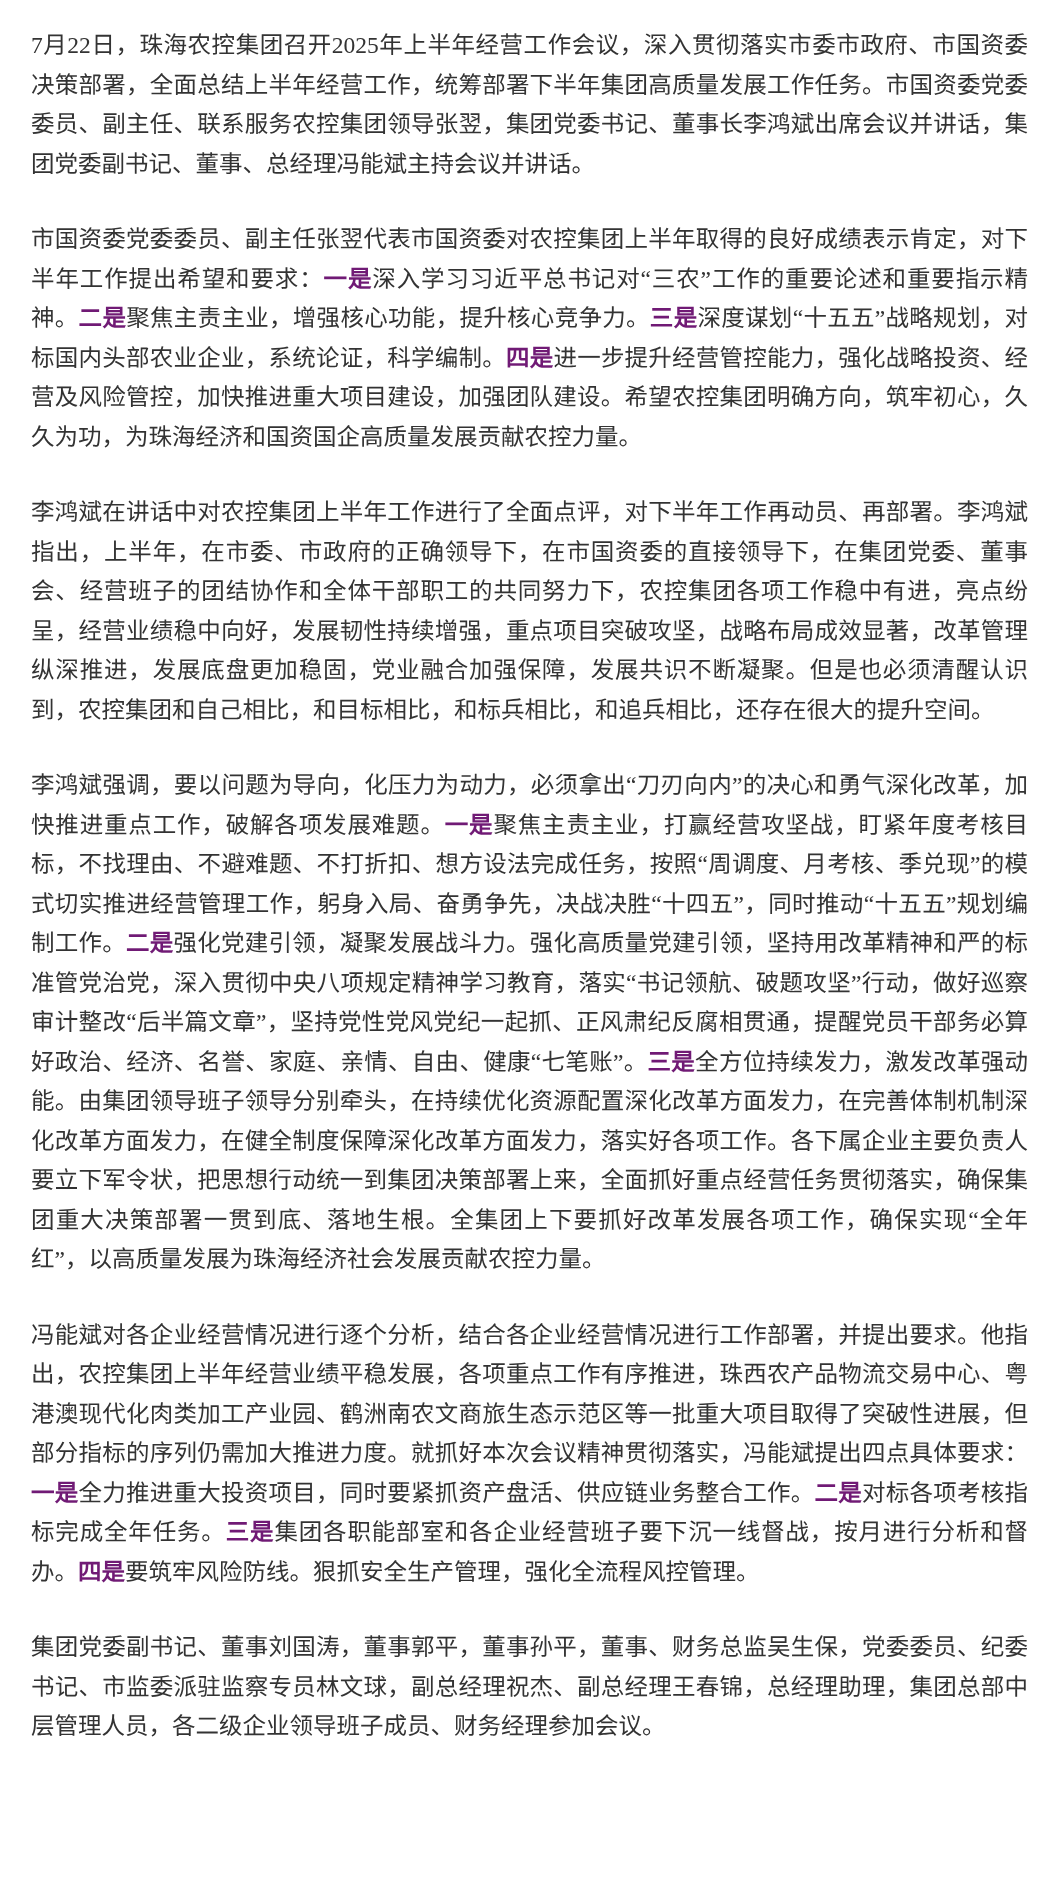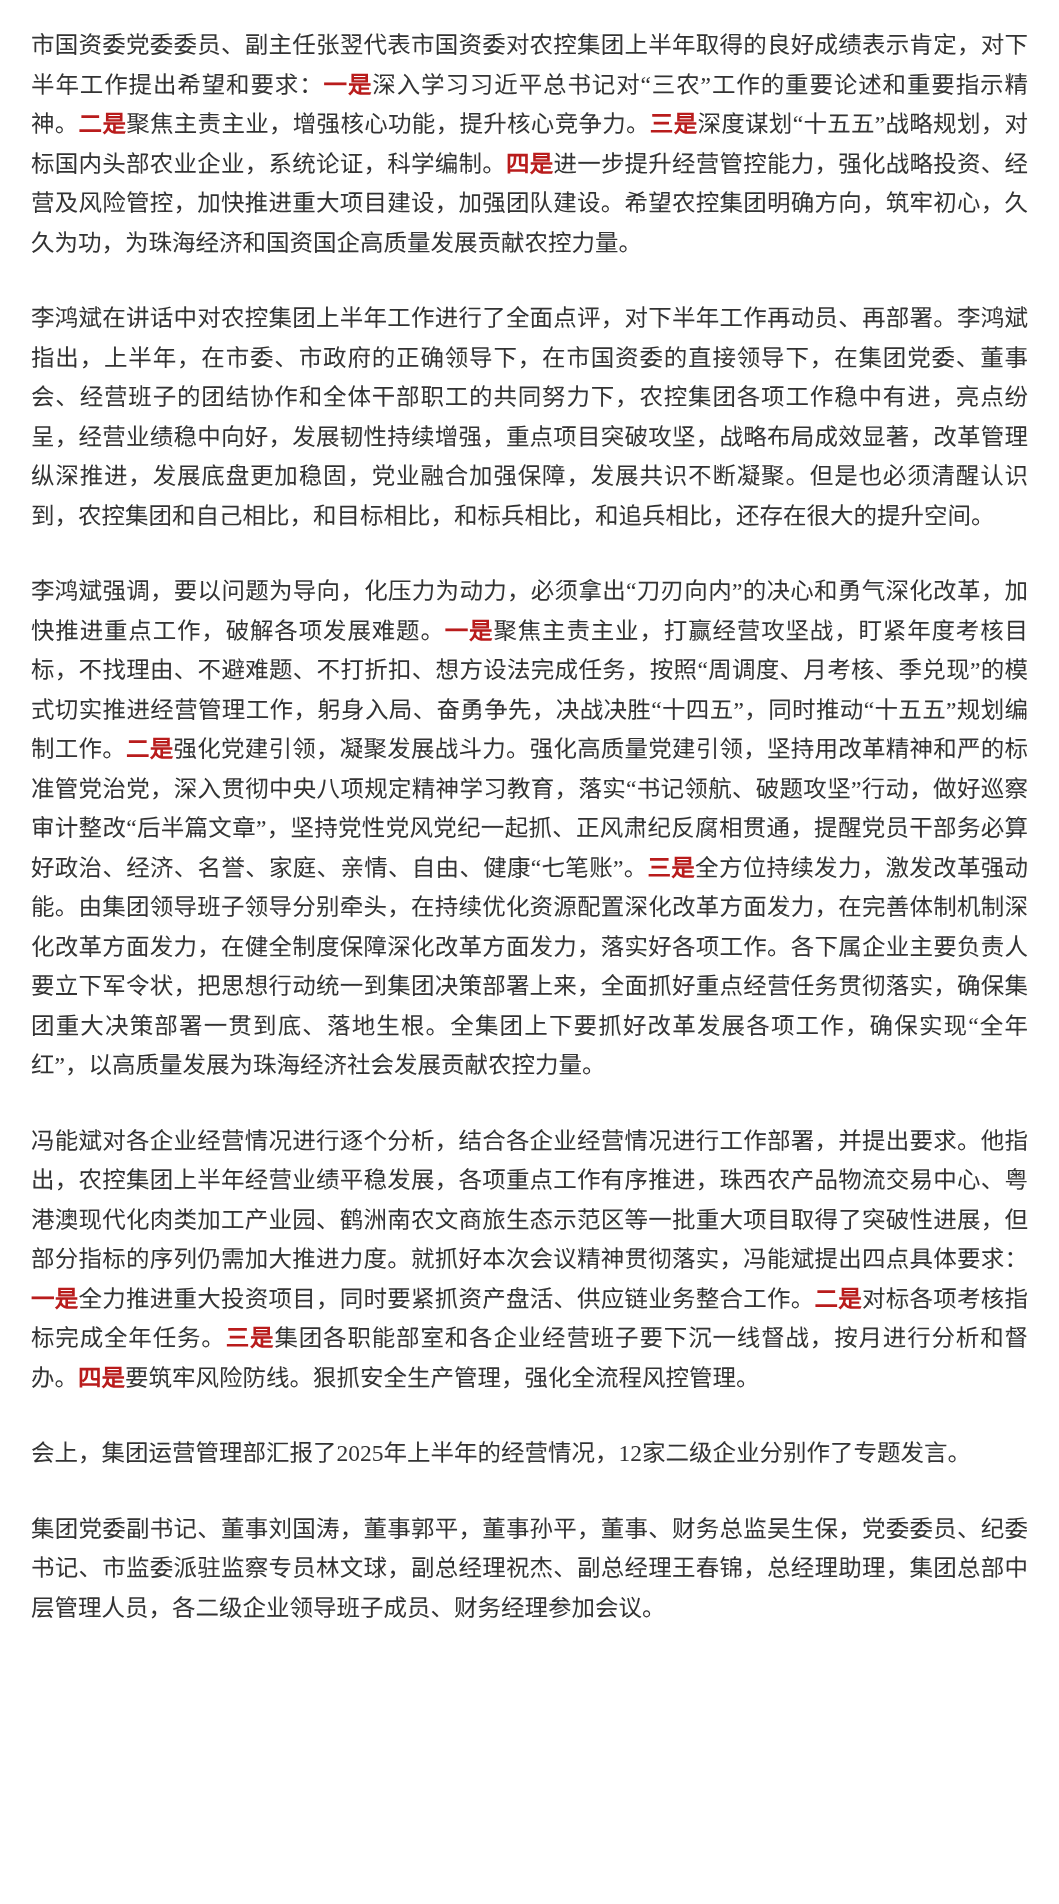--- a/index.html
+++ b/index.html
@@ -23,34 +23,34 @@
     text-align: justify;
     text-justify: inter-ideograph;
     font-family: "Liberation Serif", "Liberation Sans", sans-serif;
     word-break: break-all;
   }
   .article p:last-child {
     margin-bottom: 8px;
   }
   .b {
     font-weight: 700;
-    color: #b91c1c;
+    color: #701a75;
   }
 </style>
 </head>
 <body>
 
 <main class="article">
 
+  <p><span>7月22日，珠海农控集团召开2025年上半年经营工作会议，深入贯彻落实市委市政府、市国资委决策部署，全面总结上半年经营工作，统筹部署下半年集团高质量发展工作任务。市国资委党委委员、副主任、联系服务农控集团领导张翌，集团党委书记、董事长李鸿斌出席会议并讲话，集团党委副书记、董事、总经理冯能斌主持会议并讲话。</span></p>
 
   <p><span>市国资委党委委员、副主任张翌代表市国资委对农控集团上半年取得的良好成绩表示肯定，对下半年工作提出希望和要求：</span><span class="b">一是</span><span>深入学习习近平总书记对“三农”工作的重要论述和重要指示精神。</span><span class="b">二是</span><span>聚焦主责主业，增强核心功能，提升核心竞争力。</span><span class="b">三是</span><span>深度谋划“十五五”战略规划，对标国内头部农业企业，系统论证，科学编制。</span><span class="b">四是</span><span>进一步提升经营管控能力，强化战略投资、经营及风险管控，加快推进重大项目建设，加强团队建设。希望农控集团明确方向，筑牢初心，久久为功，为珠海经济和国资国企高质量发展贡献农控力量。</span></p>
 
   <p><span>李鸿斌在讲话中对农控集团上半年工作进行了全面点评，对下半年工作再动员、再部署。李鸿斌指出，上半年，在市委、市政府的正确领导下，在市国资委的直接领导下，在集团党委、董事会、经营班子的团结协作和全体干部职工的共同努力下，农控集团各项工作稳中有进，亮点纷呈，经营业绩稳中向好，发展韧性持续增强，重点项目突破攻坚，战略布局成效显著，改革管理纵深推进，发展底盘更加稳固，党业融合加强保障，发展共识不断凝聚。但是也必须清醒认识到，农控集团和自己相比，和目标相比，和标兵相比，和追兵相比，还存在很大的提升空间。</span></p>
 
   <p><span>李鸿斌强调，要以问题为导向，化压力为动力，必须拿出“刀刃向内”的决心和勇气深化改革，加快推进重点工作，破解各项发展难题。</span><span class="b">一是</span><span>聚焦主责主业，打赢经营攻坚战，盯紧年度考核目标，不找理由、不避难题、不打折扣、想方设法完成任务，按照“周调度、月考核、季兑现”的模式切实推进经营管理工作，躬身入局、奋勇争先，决战决胜“十四五”，同时推动“十五五”规划编制工作。</span><span class="b">二是</span><span>强化党建引领，凝聚发展战斗力。强化高质量党建引领，坚持用改革精神和严的标准管党治党，深入贯彻中央八项规定精神学习教育，落实“书记领航、破题攻坚”行动，做好巡察审计整改“后半篇文章”，坚持党性党风党纪一起抓、正风肃纪反腐相贯通，提醒党员干部务必算好政治、经济、名誉、家庭、亲情、自由、健康“七笔账”。</span><span class="b">三是</span><span>全方位持续发力，激发改革强动能。由集团领导班子领导分别牵头，在持续优化资源配置深化改革方面发力，在完善体制机制深化改革方面发力，在健全制度保障深化改革方面发力，落实好各项工作。各下属企业主要负责人要立下军令状，把思想行动统一到集团决策部署上来，全面抓好重点经营任务贯彻落实，确保集团重大决策部署一贯到底、落地生根。全集团上下要抓好改革发展各项工作，确保实现“全年红”，以高质量发展为珠海经济社会发展贡献农控力量。</span></p>
 
   <p><span>冯能斌对各企业经营情况进行逐个分析，结合各企业经营情况进行工作部署，并提出要求。他指出，农控集团上半年经营业绩平稳发展，各项重点工作有序推进，珠西农产品物流交易中心、粤港澳现代化肉类加工产业园、鹤洲南农文商旅生态示范区等一批重大项目取得了突破性进展，但部分指标的序列仍需加大推进力度。就抓好本次会议精神贯彻落实，冯能斌提出四点具体要求：</span><span class="b">一是</span><span>全力推进重大投资项目，同时要紧抓资产盘活、供应链业务整合工作。</span><span class="b">二是</span><span>对标各项考核指标完成全年任务。</span><span class="b">三是</span><span>集团各职能部室和各企业经营班子要下沉一线督战，按月进行分析和督办。</span><span class="b">四是</span><span>要筑牢风险防线。狠抓安全生产管理，强化全流程风控管理。</span></p>
 
-  <p><span>会上，集团运营管理部汇报了2025年上半年的经营情况，12家二级企业分别作了专题发言。</span></p>
 
   <p><span>集团党委副书记、董事刘国涛，董事郭平，董事孙平，董事、财务总监吴生保，党委委员、纪委书记、市监委派驻监察专员林文球，副总经理祝杰、副总经理王春锦，总经理助理，集团总部中层管理人员，各二级企业领导班子成员、财务经理参加会议。</span></p>
 
 </main>
 
 </body></html>

